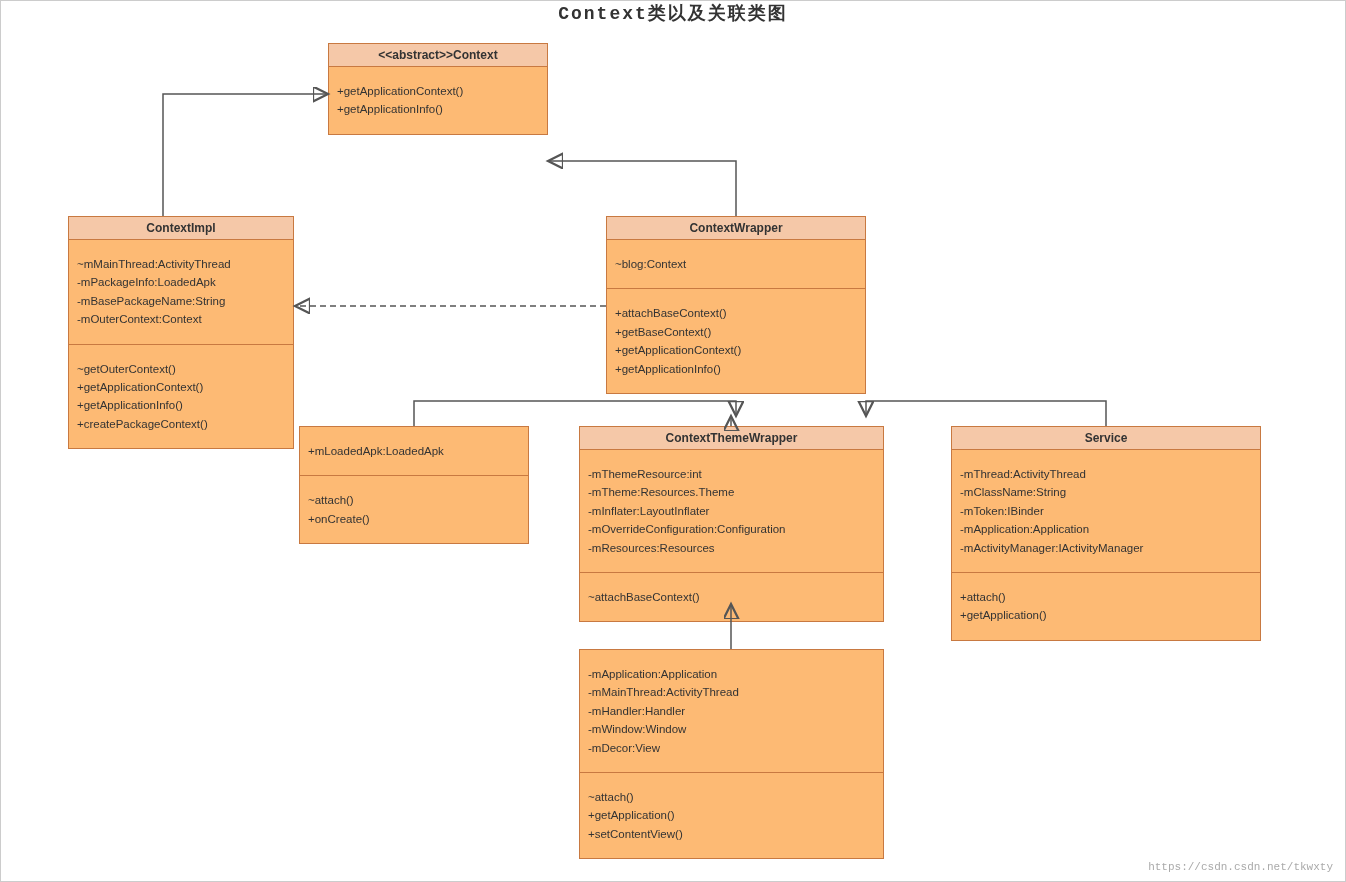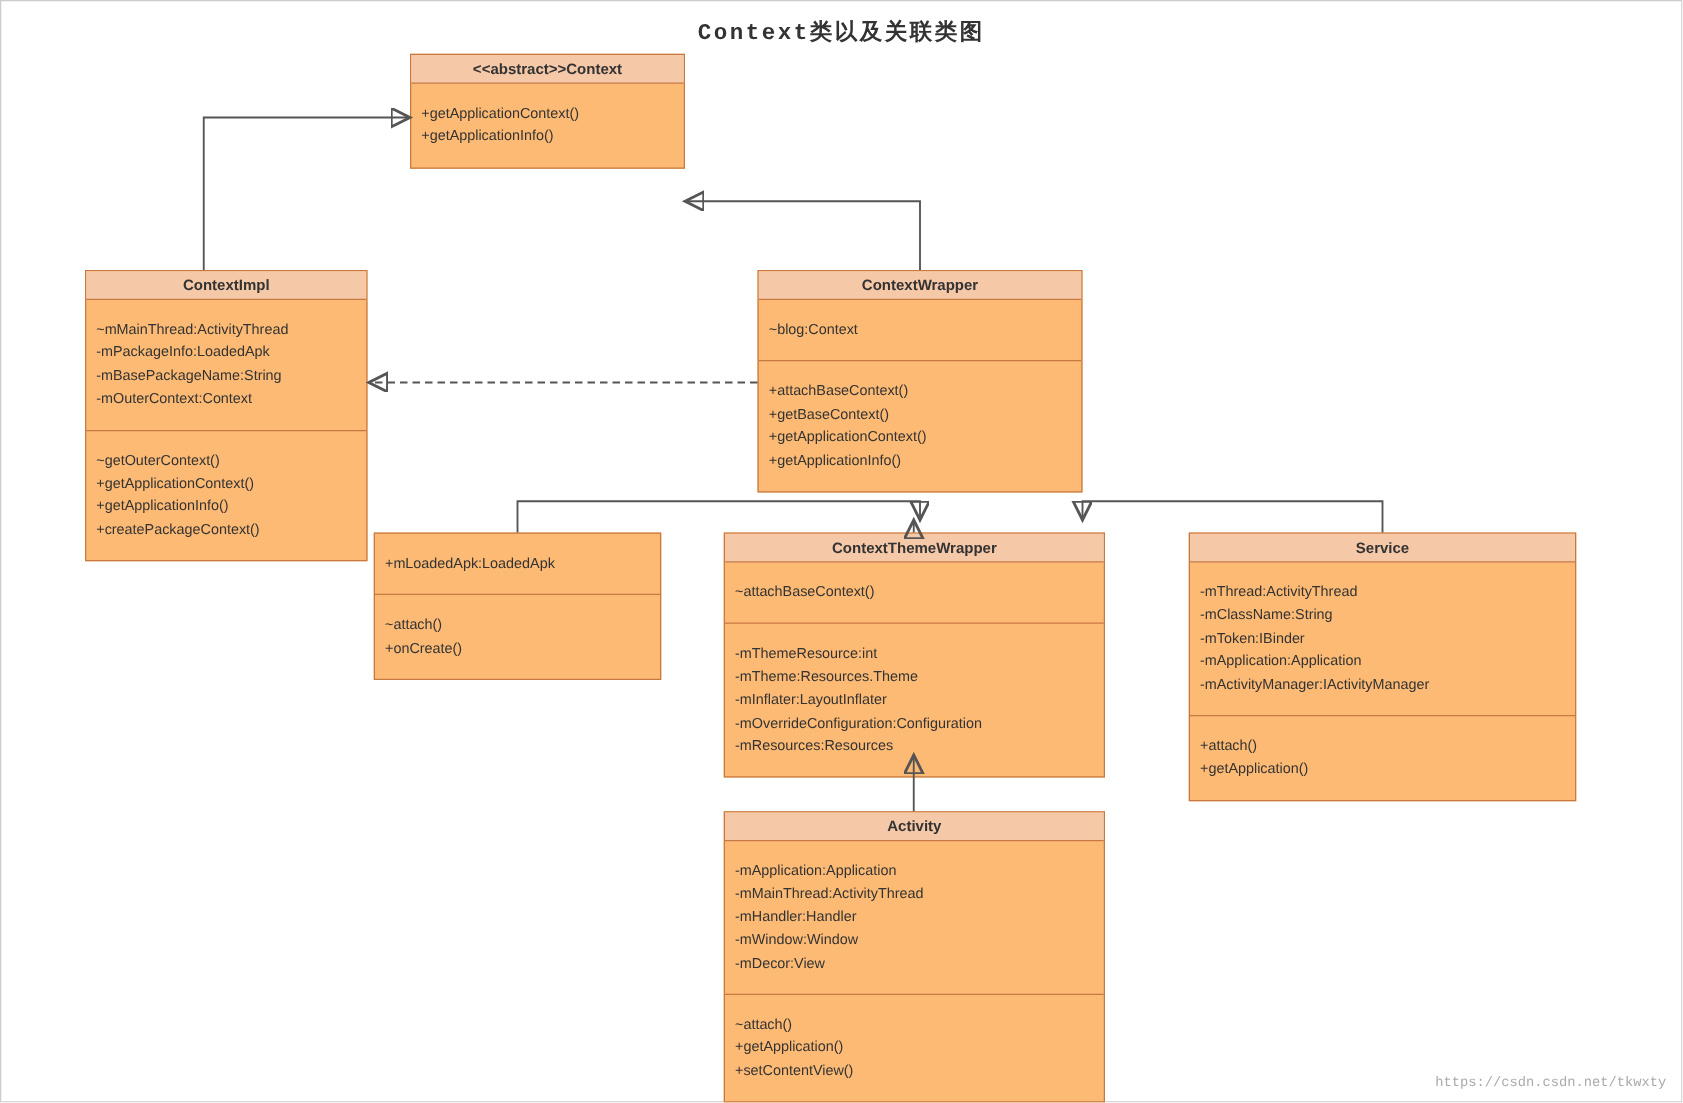--- a/index.html
+++ b/index.html
@@ -17,21 +17,20 @@
       width: 1346px;
       height: 882px;
       position: relative;
       background: #fff;
       border: 1px solid #ccc;
     }
     .diagram-title {
       text-align: center;
       font-size: 18px;
       font-weight: bold;
-      padding-top: 12px;
       letter-spacing: 2px;
     }
     .uml-box {
       position: absolute;
       border: 1.5px solid #c87941;
       background: #fdba74;
       font-family: Liberation Sans, sans-serif;
       font-size: 11.5px;
     }
     .uml-box .box-header {
@@ -104,39 +103,38 @@
       +mLoadedApk:LoadedApk
     </div>
     <div class="box-section">
       ~attach()<br>+onCreate()
     </div>
   </div>
 
   <div class="uml-box" style="left:578px; top:425px; width:305px;">
     <div class="box-header">ContextThemeWrapper</div>
     <div class="box-section">
-      ~attachBaseContext()
+      -mThemeResource:int<br>-mTheme:Resources.Theme<br>-mInflater:LayoutInflater<br>-mOverrideConfiguration:Configuration<br>-mResources:Resources
     </div>
     <div class="box-section">
-      -mThemeResource:int<br>-mTheme:Resources.Theme<br>-mInflater:LayoutInflater<br>-mOverrideConfiguration:Configuration<br>-mResources:Resources
+      ~attachBaseContext()
     </div>
   </div>
 
   <div class="uml-box" style="left:950px; top:425px; width:310px;">
     <div class="box-header">Service</div>
     <div class="box-section">
       -mThread:ActivityThread<br>-mClassName:String<br>-mToken:IBinder<br>-mApplication:Application<br>-mActivityManager:IActivityManager
     </div>
     <div class="box-section">
       +attach()<br>+getApplication()
     </div>
   </div>
 
   <div class="uml-box" style="left:578px; top:648px; width:305px;">
-    <div class="box-header">Activity</div>
     <div class="box-section">
       -mApplication:Application<br>-mMainThread:ActivityThread<br>-mHandler:Handler<br>-mWindow:Window<br>-mDecor:View
     </div>
     <div class="box-section">
       ~attach()<br>+getApplication()<br>+setContentView()
     </div>
   </div>
 
   <svg class="arrows">
     <defs>

